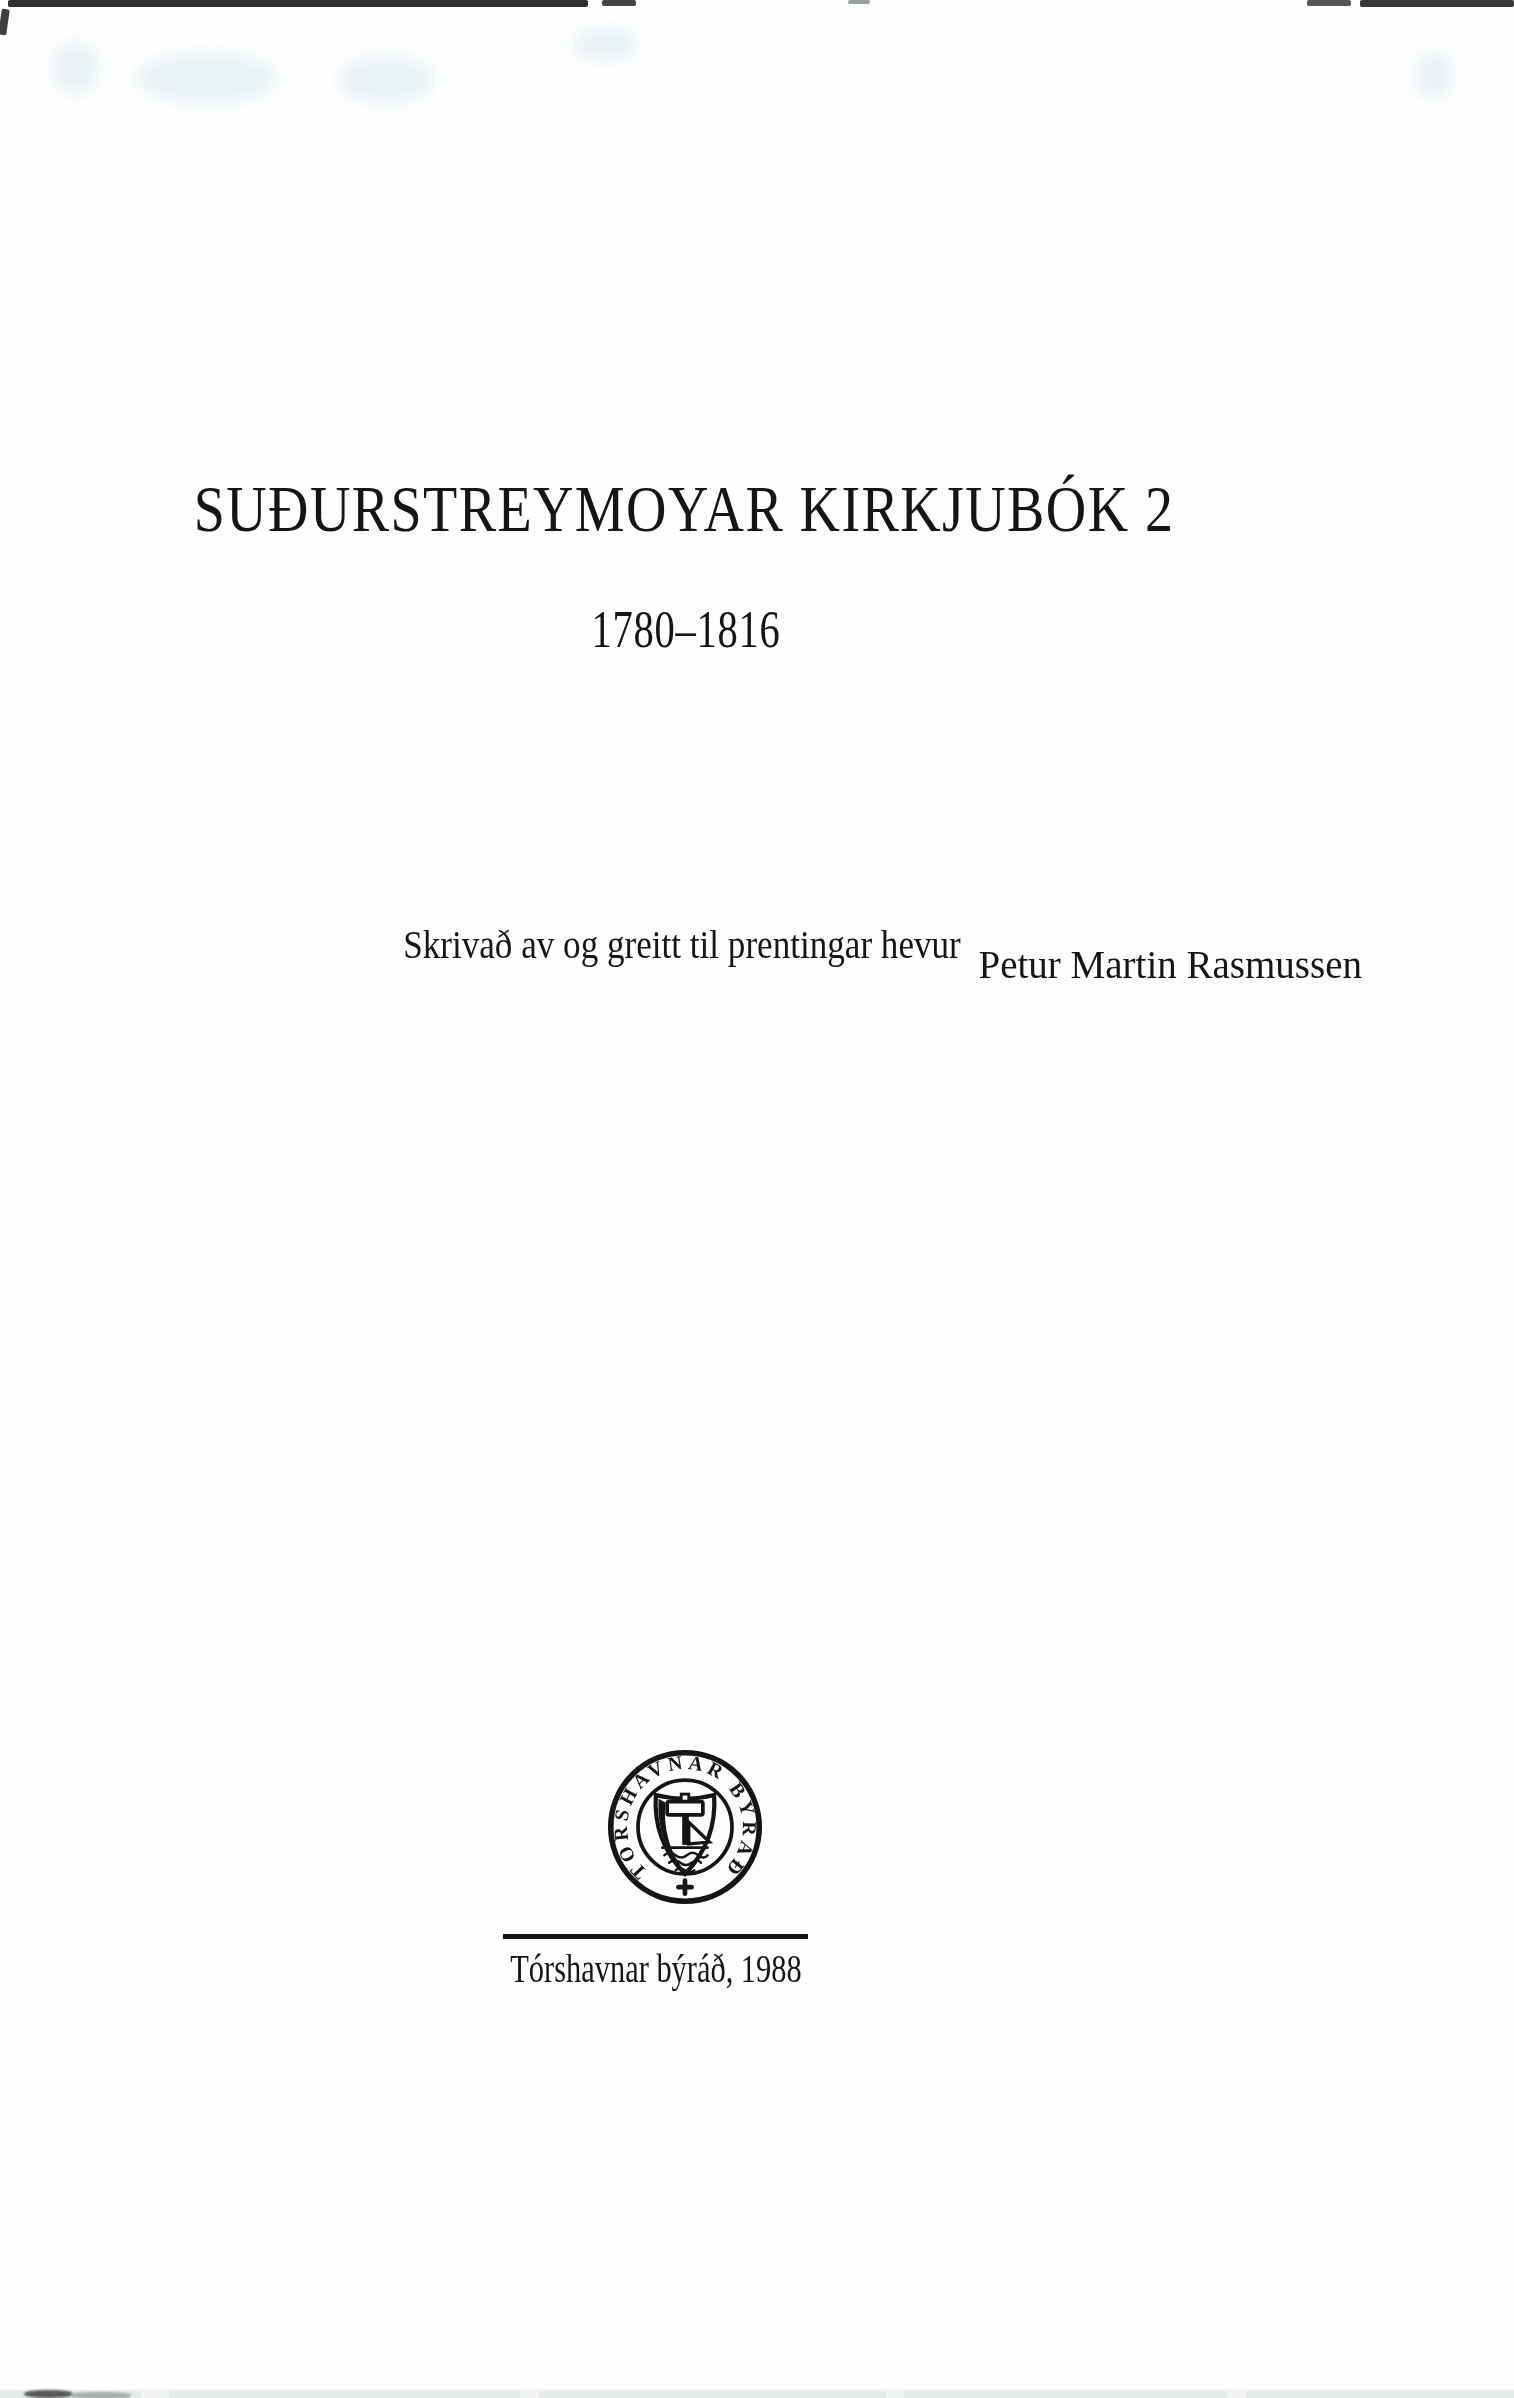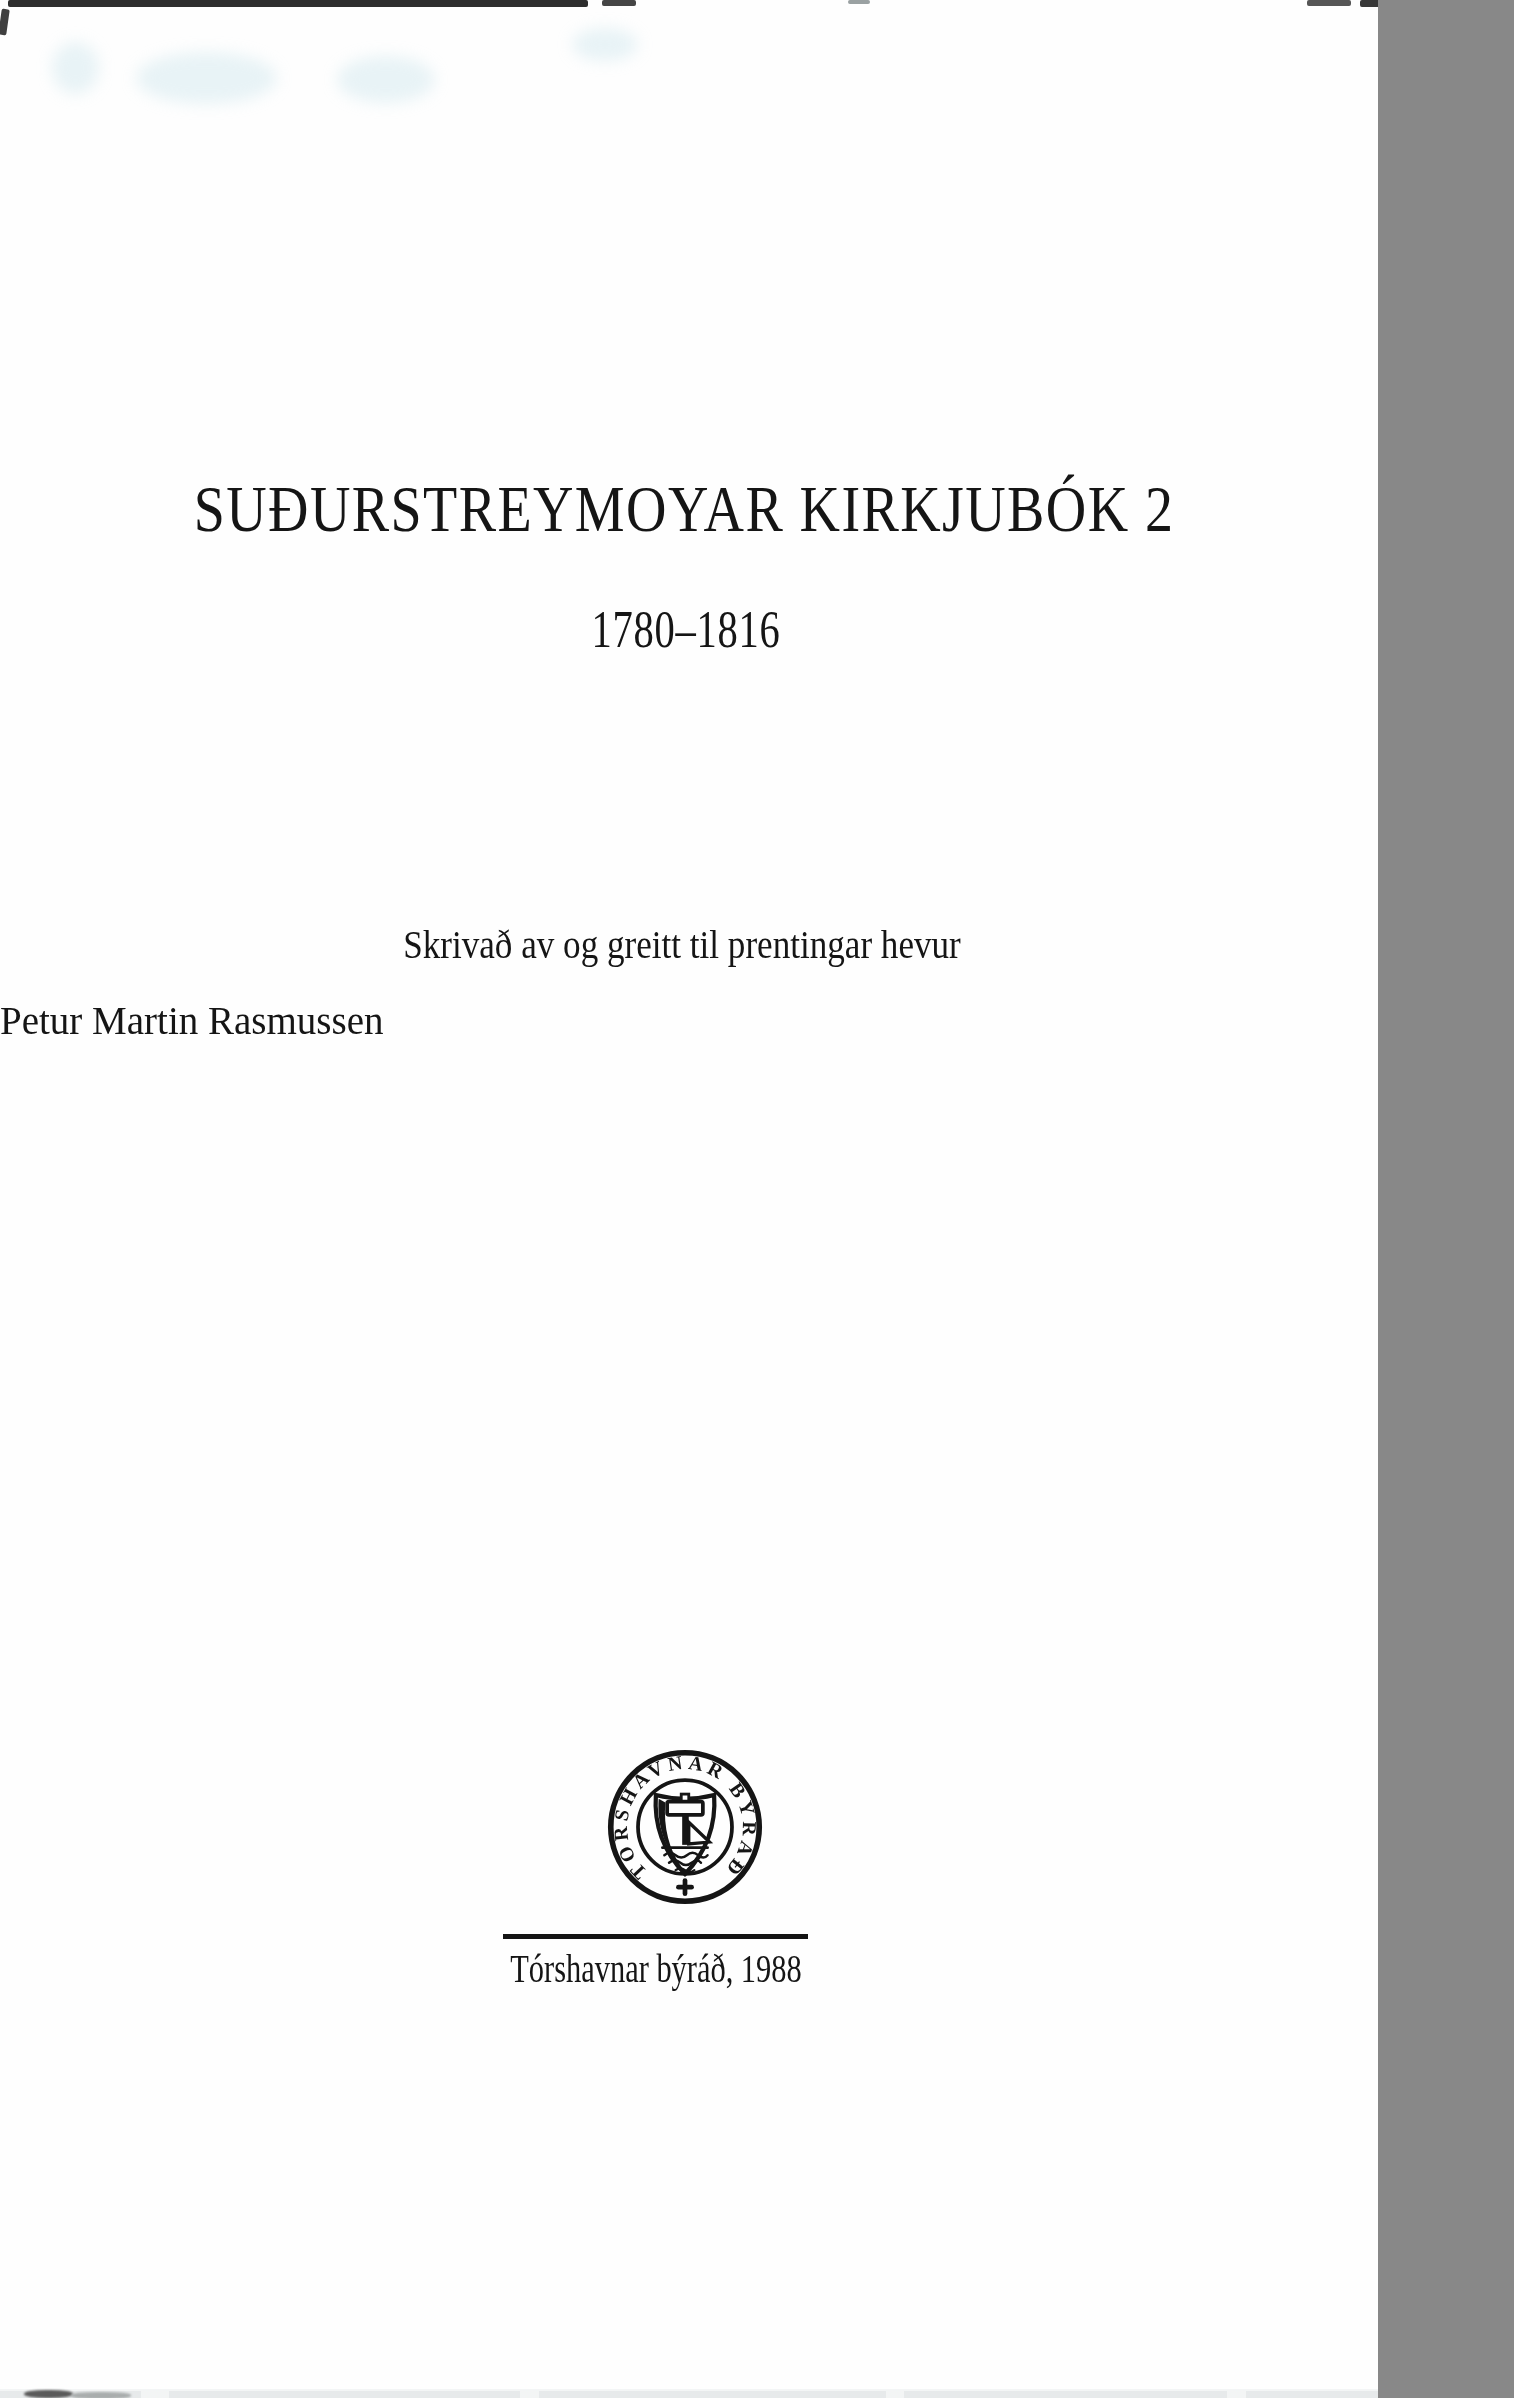--- a/index.html
+++ b/index.html
@@ -1,18 +1,18 @@
 <!DOCTYPE html>
 <html style="font-size:15px"><head>
 <meta charset="utf-8">
 <style>
   html,body{margin:0;padding:0;background:#888;}
   #page{
     position:relative;
-    width:1378px;height:2399px;
+    width:1514px;height:2399px;
     background:#fefefe;
     overflow:hidden;
     font-family:"Liberation Serif", serif;
     color:#151515;
   }
   .abs{position:absolute;}
   
   .scan-seg{position:absolute;border-radius:1.9px;}
   .smudge{position:absolute;border-radius:50%;filter:blur(7.5px);background:rgba(175,215,228,.28);}
   .bottom-band{position:absolute;left:0;top:2389px;width:1514px;height:9.4px;background:#f3f5f5;}
@@ -33,21 +33,21 @@
     transform:scale(.78,1);transform-origin:top center;
     white-space:nowrap;
   }
   .credit{
     left:0;top:925px;width:1364px;text-align:center;
     font-size:39px;line-height:39px;
     transform:scale(.9,1);transform-origin:top center;
     white-space:nowrap;
   }
   .author{
-    left:0;top:1001px;width:1362px;text-align:left;
+    left:0;top:945px;width:1362px;text-align:right;
     font-size:39px;line-height:39px;
     white-space:nowrap;
   }
   .imprint-rule{
     left:503px;top:1934px;width:305px;height:4.7px;background:#141414;
   }
   .imprint{
     left:0;top:1949px;width:1312px;text-align:center;
     font-size:39px;line-height:39px;
     transform:scale(.78,1);transform-origin:top center;

